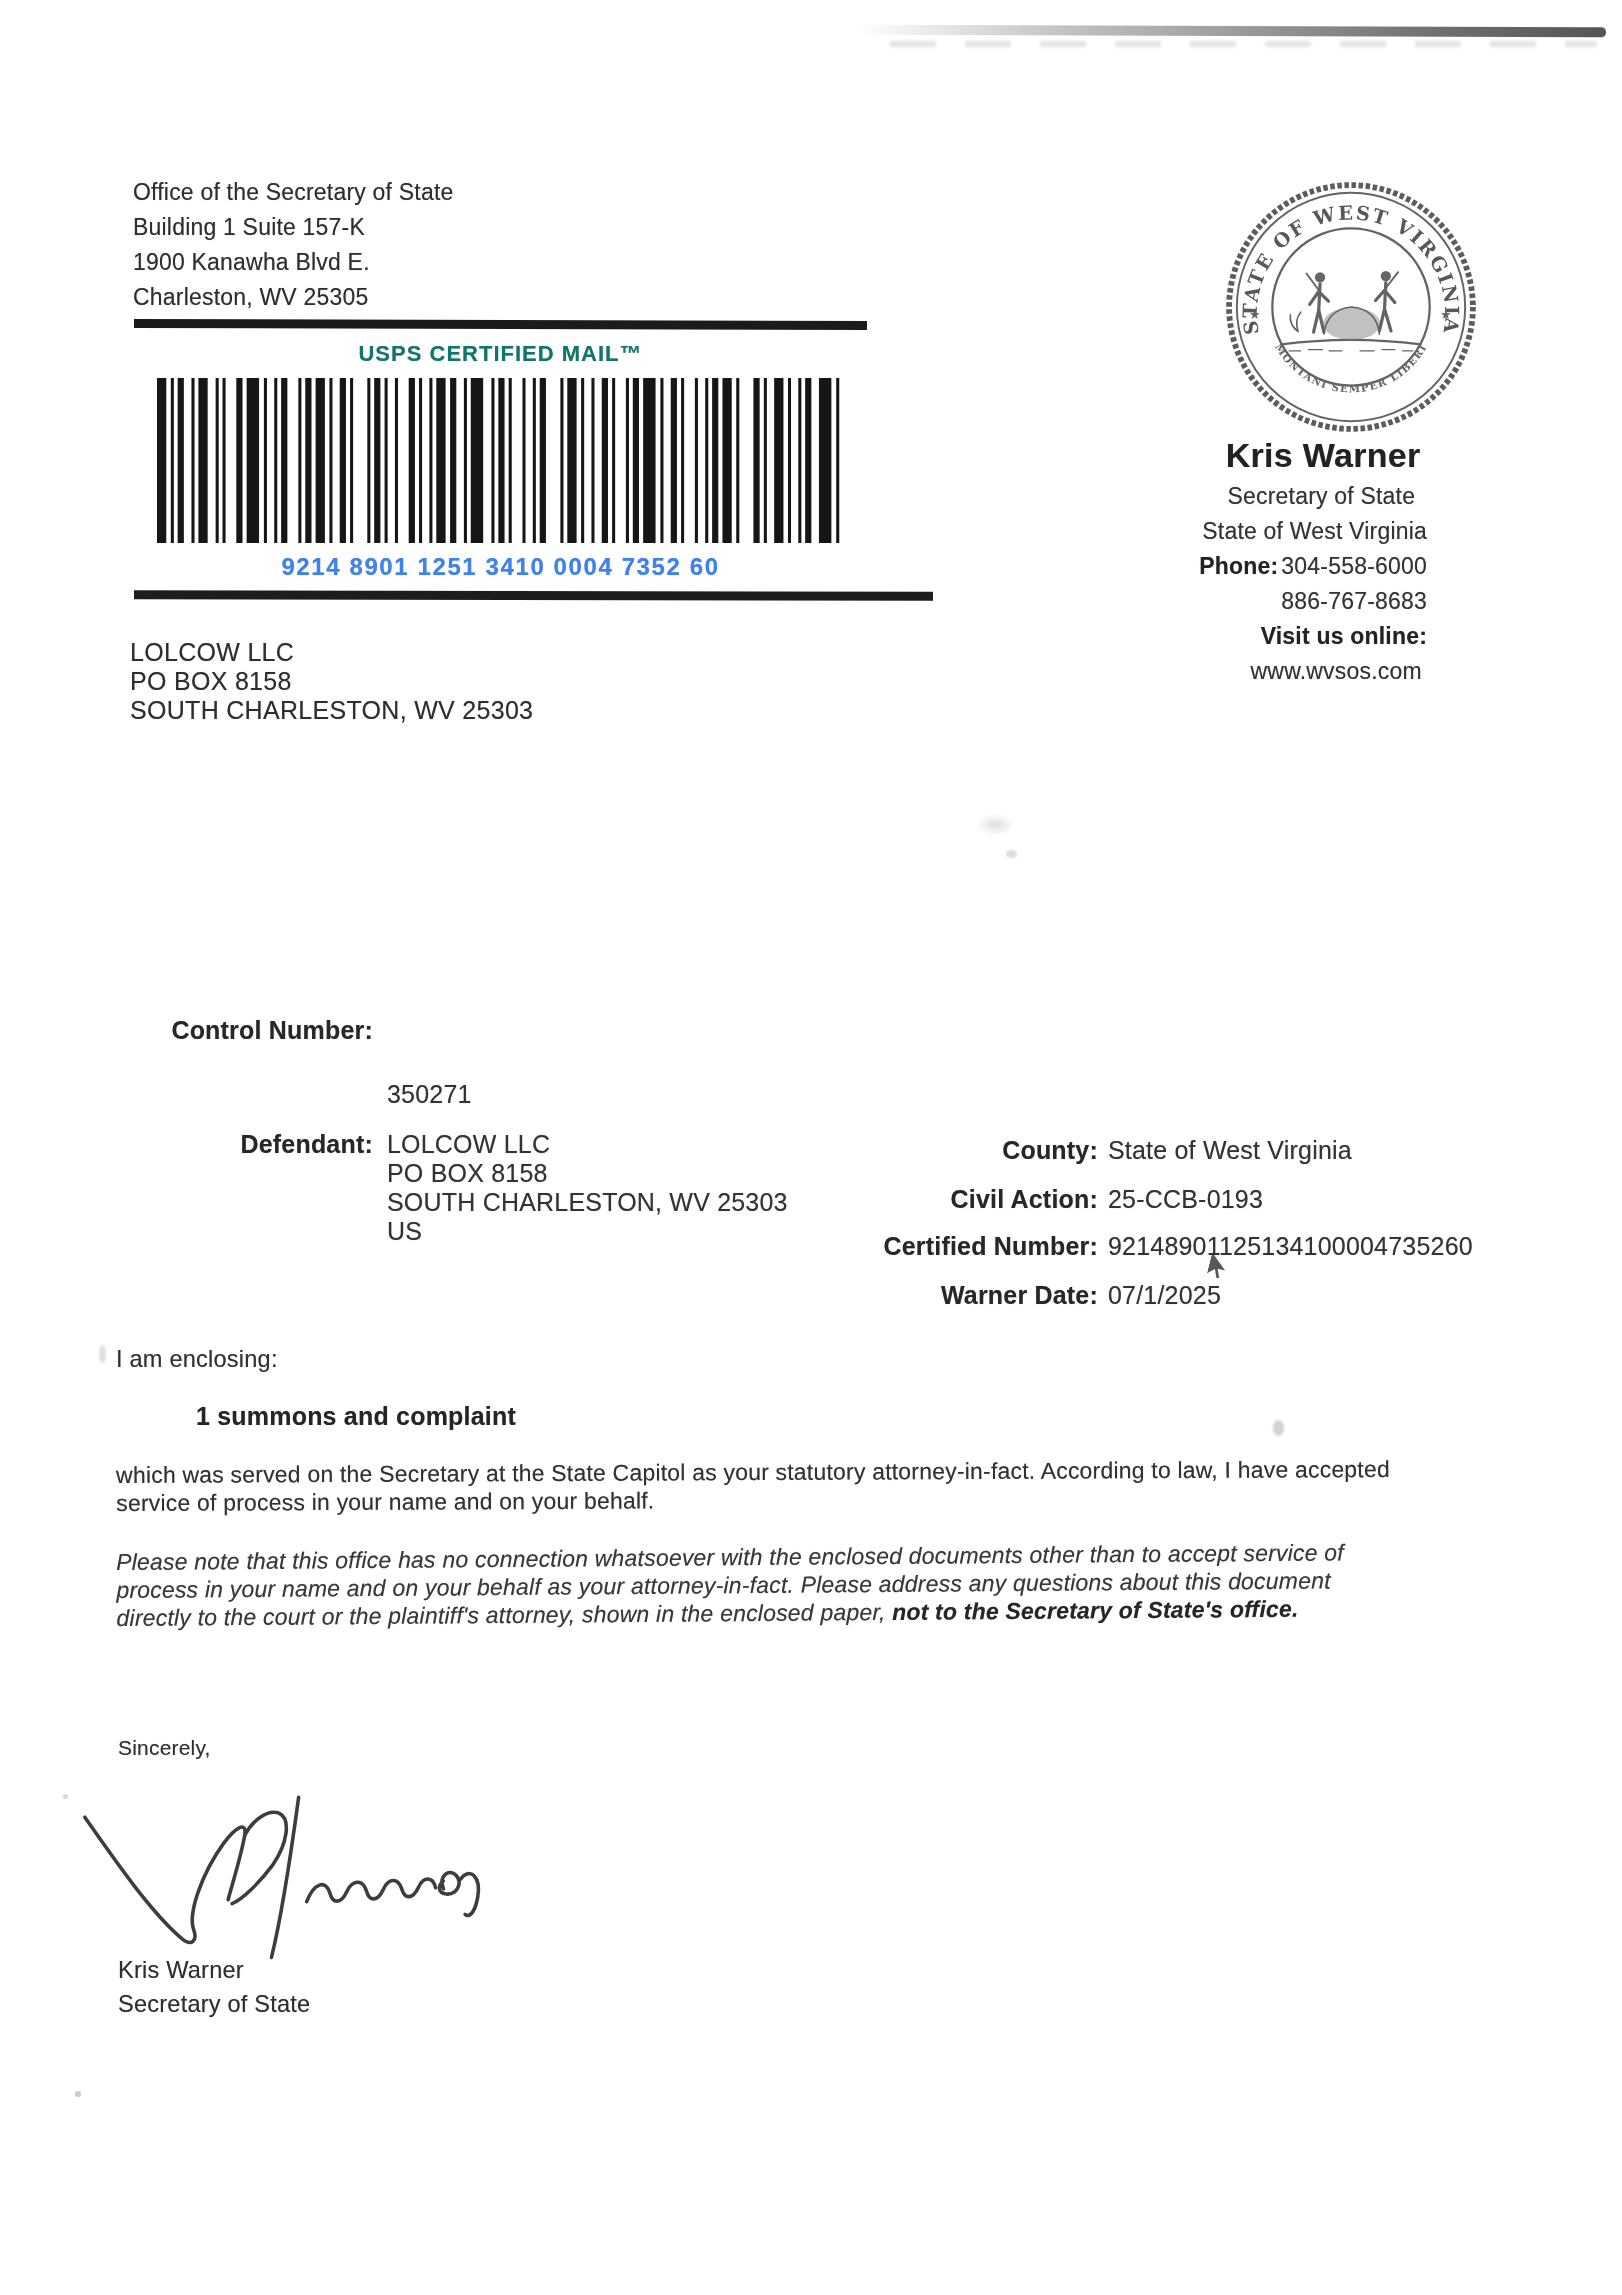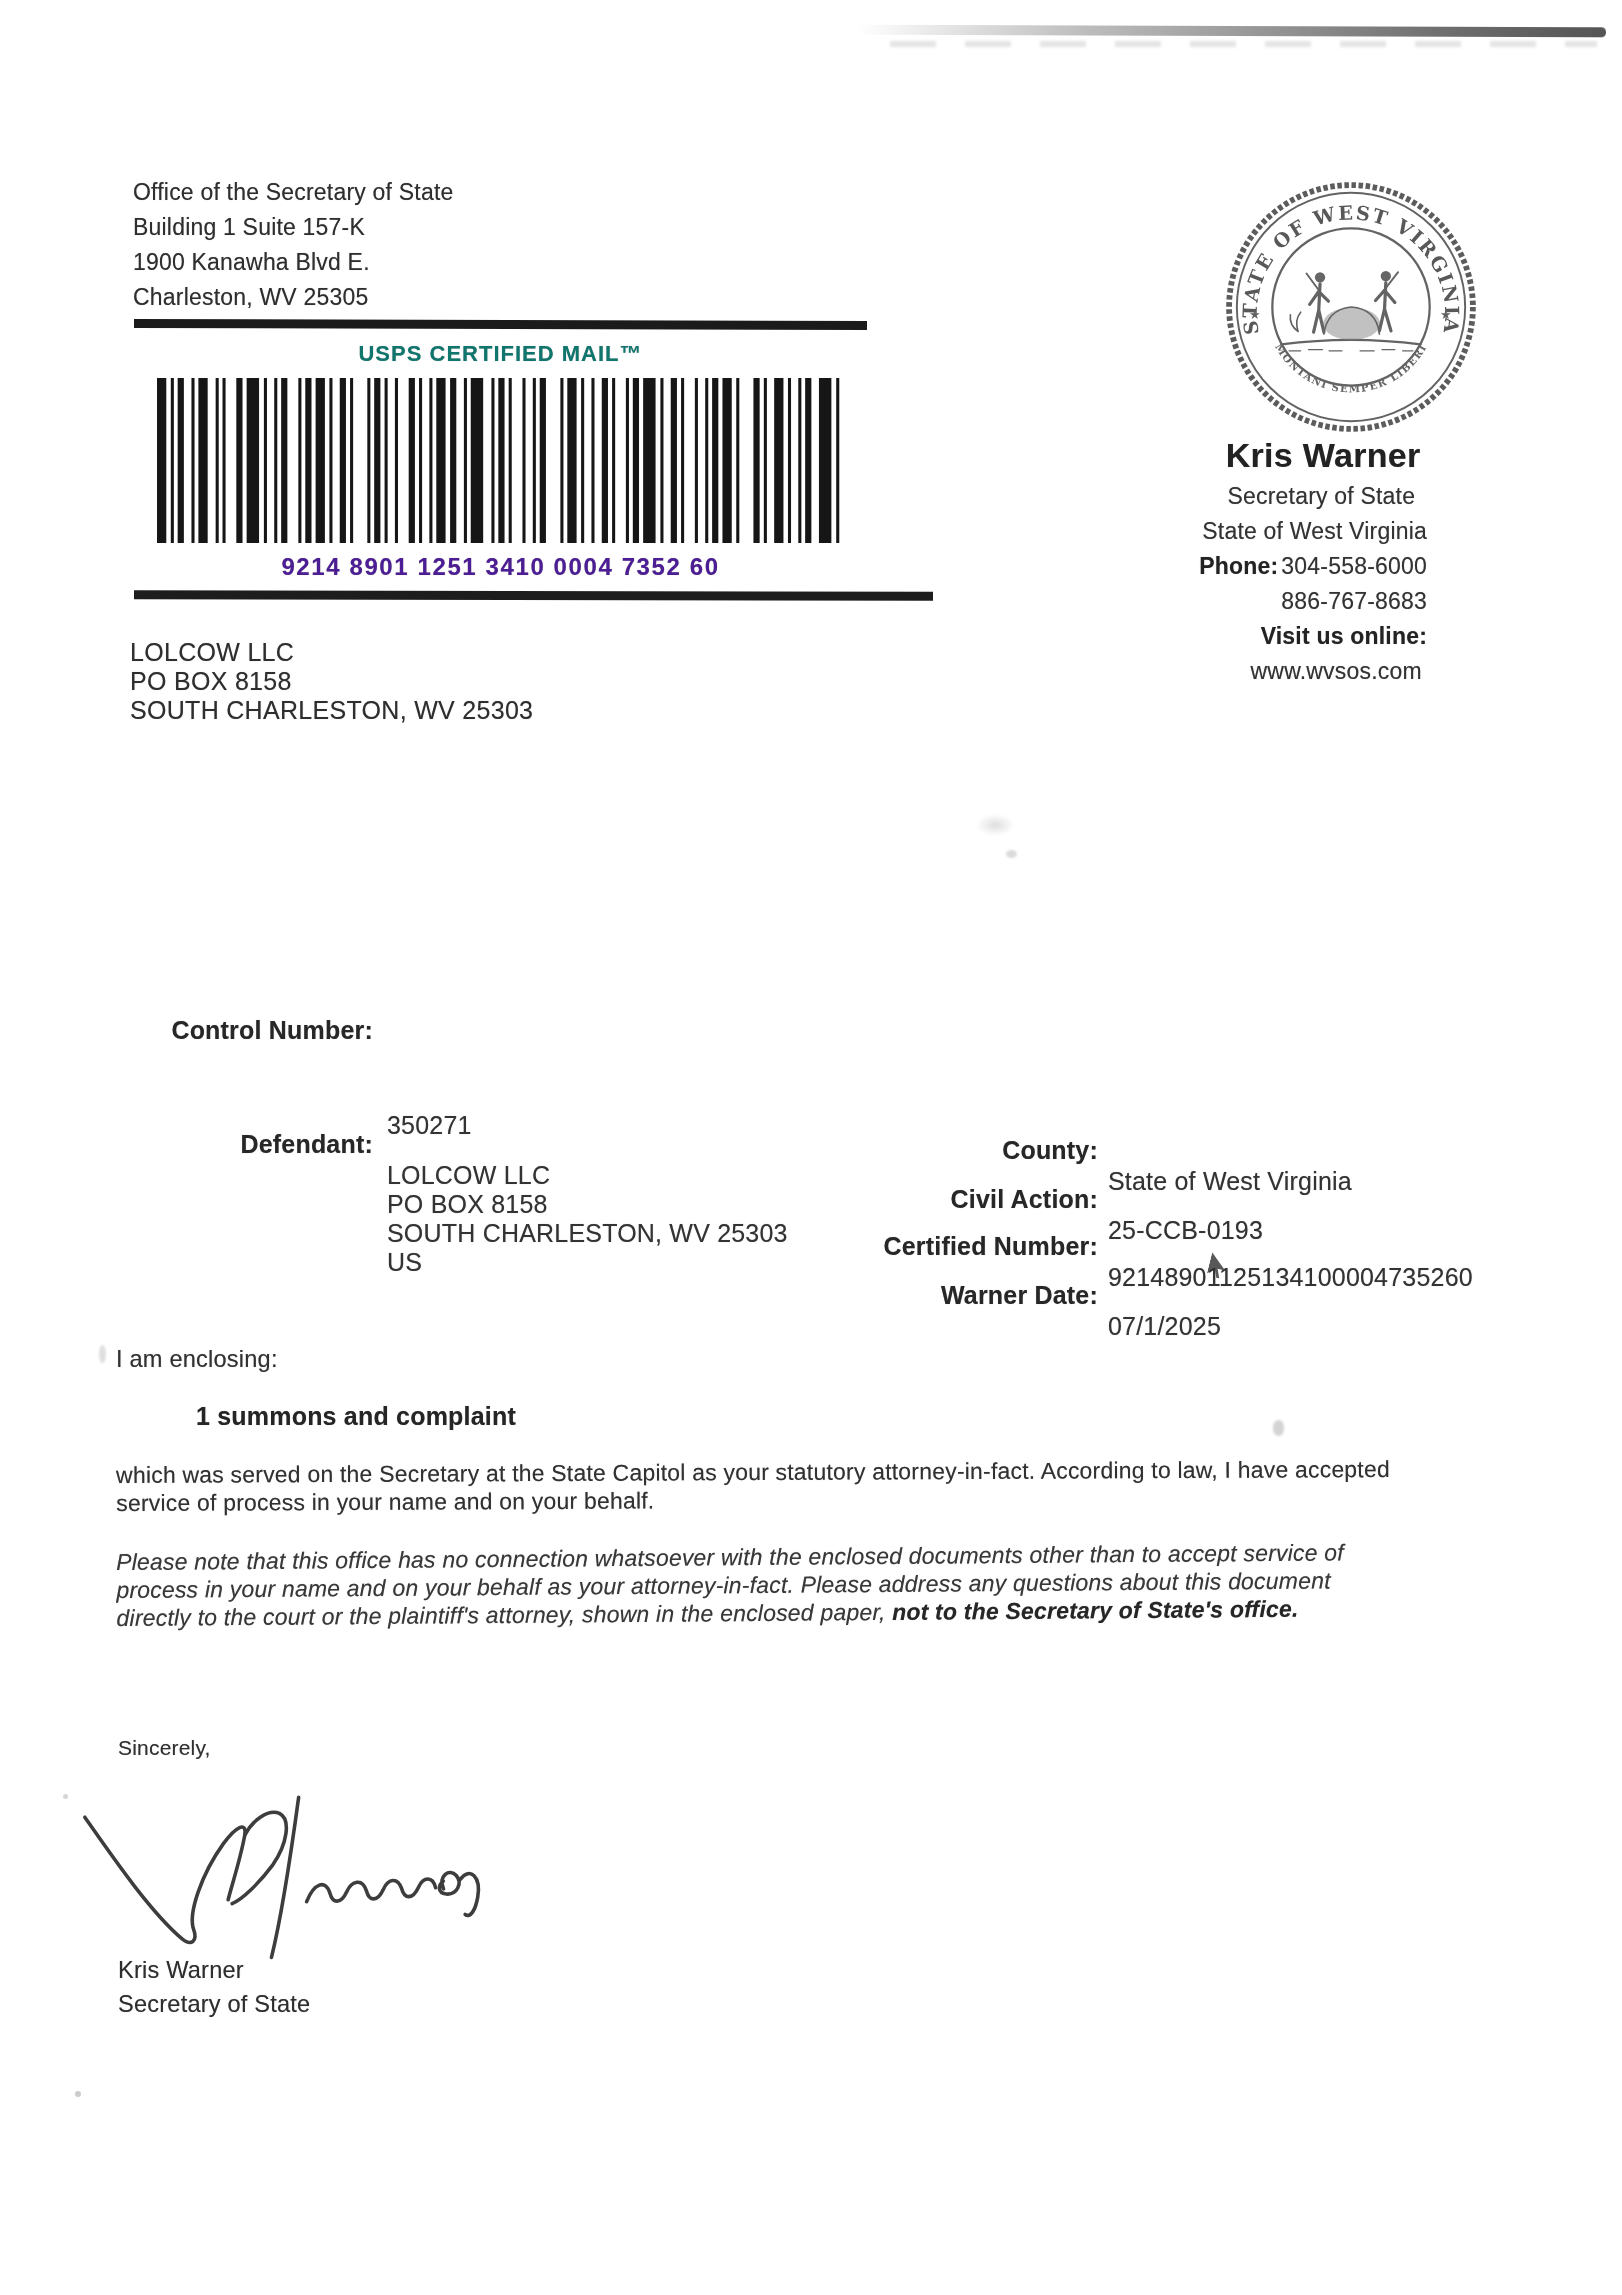--- a/index.html
+++ b/index.html
@@ -19,35 +19,35 @@
     left:890px;top:41px;width:707px;height:5.9px;
     background:repeating-linear-gradient(90deg,rgba(120,120,120,.2) 0 46px,rgba(120,120,120,0) 46px 75px);
     filter:blur(1.6px);
   }
   
   .sender{left:133px;top:175px;font-size:23px;line-height:35px;}
   
   .bar-top{left:134px;top:320px;width:733px;height:8.5px;background:#1b1b1b;transform:rotate(.15deg);}
   .usps-label{left:134px;top:341px;width:733px;text-align:center;font-size:22px;font-weight:600;letter-spacing:1px;color:#0f766e;}
   .barcode{left:157px;top:378px;width:693px;height:165px;}
-  .barcode-number{left:134px;top:553px;width:733px;text-align:center;font-size:24px;font-weight:700;letter-spacing:1.6px;color:#4c1d95;}
+  .barcode-number{left:134px;top:553px;width:733px;text-align:center;font-size:24px;font-weight:700;letter-spacing:1.6px;color:#3b82f6;}
   .bar-bottom{left:134px;top:591px;width:799px;height:8.5px;background:#1d1d1d;transform:rotate(.12deg);}
   
   .seal{left:1222px;top:178px;width:258px;height:258px;filter:blur(0.3px);opacity:.92;}
   .official{left:1112px;top:436px;width:315px;text-align:right;font-size:23px;line-height:35px;color:#333;}
   .official .name{font-size:34px;font-weight:700;line-height:38px;padding-right:6.5px;letter-spacing:0.3px;color:#222;margin-bottom:5.2px;}
   .official .pr18{padding-right:11.8px;}
   .official .pr8{padding-right:5.2px;}
   .official b{color:#232323;}
   .official .lbl{margin-right:3px;}
   
   .recipient{left:130px;top:638px;font-size:25px;line-height:29px;letter-spacing:0.3px;}
   
   .case-label{font-size:25px;font-weight:700;text-align:right;color:#272727;}
-  .case-value{font-size:25px;color:#333;margin-top:31px;}
+  .case-value{font-size:25px;color:#333;}
   .lcol-label{left:98px;width:275px;}
   .lcol-value{left:387px;}
   .rcol-label{left:811px;width:287px;}
   .rcol-value{left:1108px;}
   .def-lines div{line-height:29px;}
   
   .body-text{font-size:23px;line-height:28px;color:#313131;}
   .enclosing{left:116px;top:1345px;font-size:23.6px;}
   .enclosure{left:196px;top:1402px;font-size:25px;font-weight:700;color:#252525;}
   .para1{left:116px;top:1461px;transform:rotate(-.27deg);transform-origin:left top;white-space:nowrap;}

